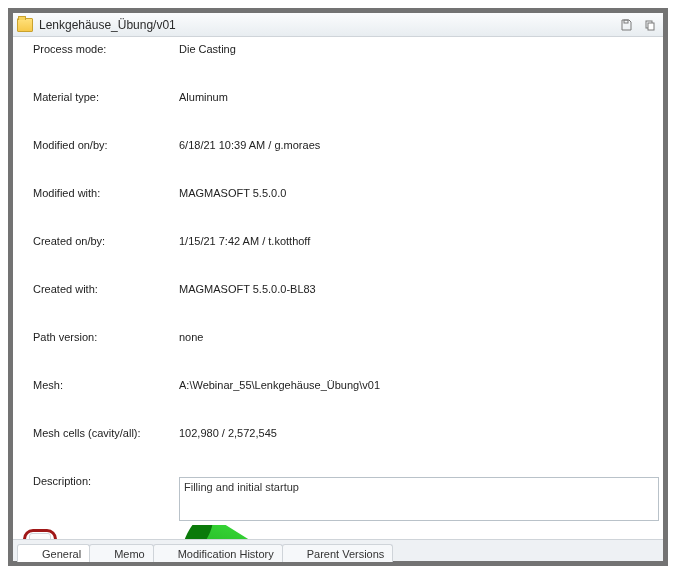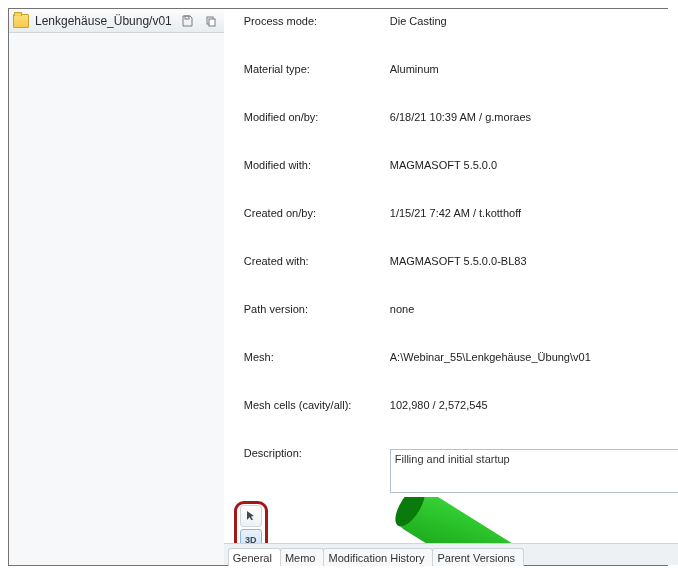--- a/index.html
+++ b/index.html
@@ -10,24 +10,24 @@
     font-size: 11px;
     background: #fff;
     width: 678px;
     height: 576px;
     overflow: hidden;
     position: relative;
   }
   .window {
     width: 660px;
     height: 558px;
-    border: 1px solid #737373;
+    border: 5px solid #737373;
     background: #f7f8fa;
     display: flex;
-    flex-direction: row;
+    flex-direction: column;
     position: relative;
   }
   .titlebar {
     height: 24px;
     background: linear-gradient(#fbfcfd, #e8edf1);
     border-bottom: 1px solid #cfd4d9;
     display: flex;
     align-items: center;
     padding: 0 4px;
     gap: 6px;
@@ -183,21 +183,21 @@
   .tabs {
     height:22px;
     background:#eef1f4;
     border-top:1px solid #cfd4d9;
     display:flex;
     align-items:flex-end;
     padding-left:4px;
     gap:0;
   }
   .tab {
-    padding:3px 8px 2px 4px;
+    padding:3px 8px 2px 24px;
     font-size:11px;
     color:#333;
     border:1px solid #cfd4d9;
     border-bottom:none;
     background:#f6f8fa;
     margin-right:-1px;
     border-radius:3px 3px 0 0;
     position:relative;
     top:1px;
   }

